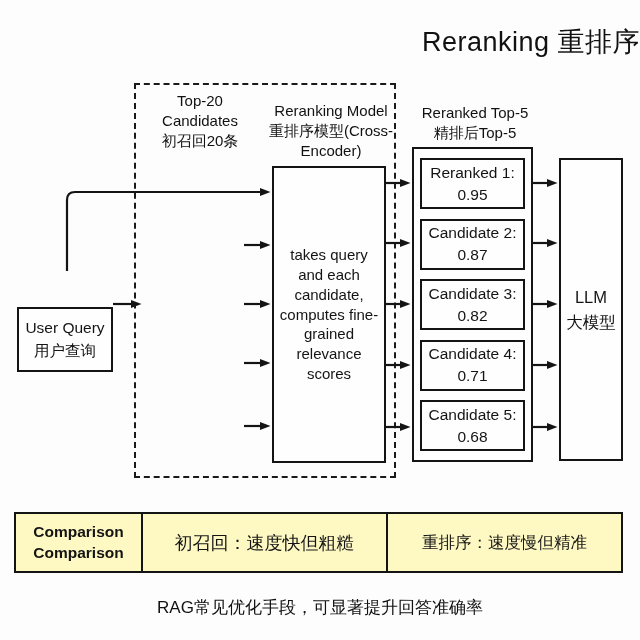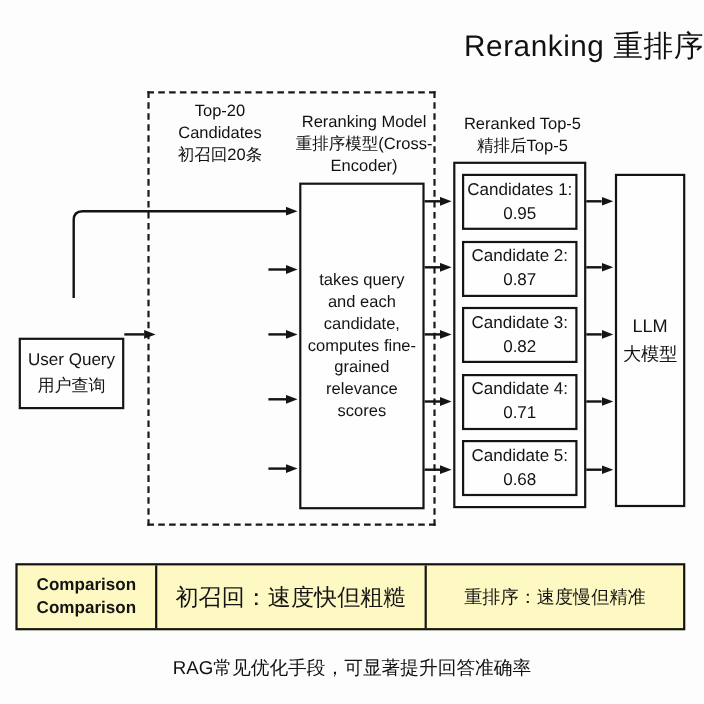--- a/index.html
+++ b/index.html
@@ -47,21 +47,21 @@
   svg.arrows{position:absolute;left:0;top:0;z-index:6;pointer-events:none;}
   .cmp-table{
     position:absolute;left:14px;top:512px;width:609px;height:61px;
     border:2.5px solid #141414;box-sizing:border-box;display:flex;background:#fef9c3;
   }
   .cmp-cell{
     display:flex;align-items:center;justify-content:center;text-align:center;
     box-sizing:border-box;white-space:pre-line;
   }
   .cmp-head{width:127px;border-right:2.5px solid #141414;font-weight:700;font-size:15.5px;line-height:1.35;}
-  .cmp-recall{width:245px;border-right:2.5px solid #141414;font-size:21px;}
+  .cmp-recall{width:245px;border-right:2.5px solid #141414;font-size:18px;}
   .cmp-rerank{flex:1;font-size:16.5px;}
   .caption{
     position:absolute;left:0;top:596px;width:640px;text-align:center;
     font-size:17px;color:#111;
   }
 </style>
 </head>
 <body>
 
 <div class="stage">
@@ -80,21 +80,21 @@
 精排后Top-5</div>
 
   <div class="box user-query">User Query
 用户查询</div>
 
 
   <div class="box reranking-model">takes query and each candidate, computes fine-grained relevance scores</div>
 
   <div class="box reranked-container">
     <div class="candidate">
-      <div>Candidates 1:</div>
+      <div>Reranked 1:</div>
       <div>0.95</div>
     </div>
     <div class="candidate">
       <div>Candidate 2:</div>
       <div>0.87</div>
     </div>
     <div class="candidate">
       <div>Candidate 3:</div>
       <div>0.82</div>
     </div>

